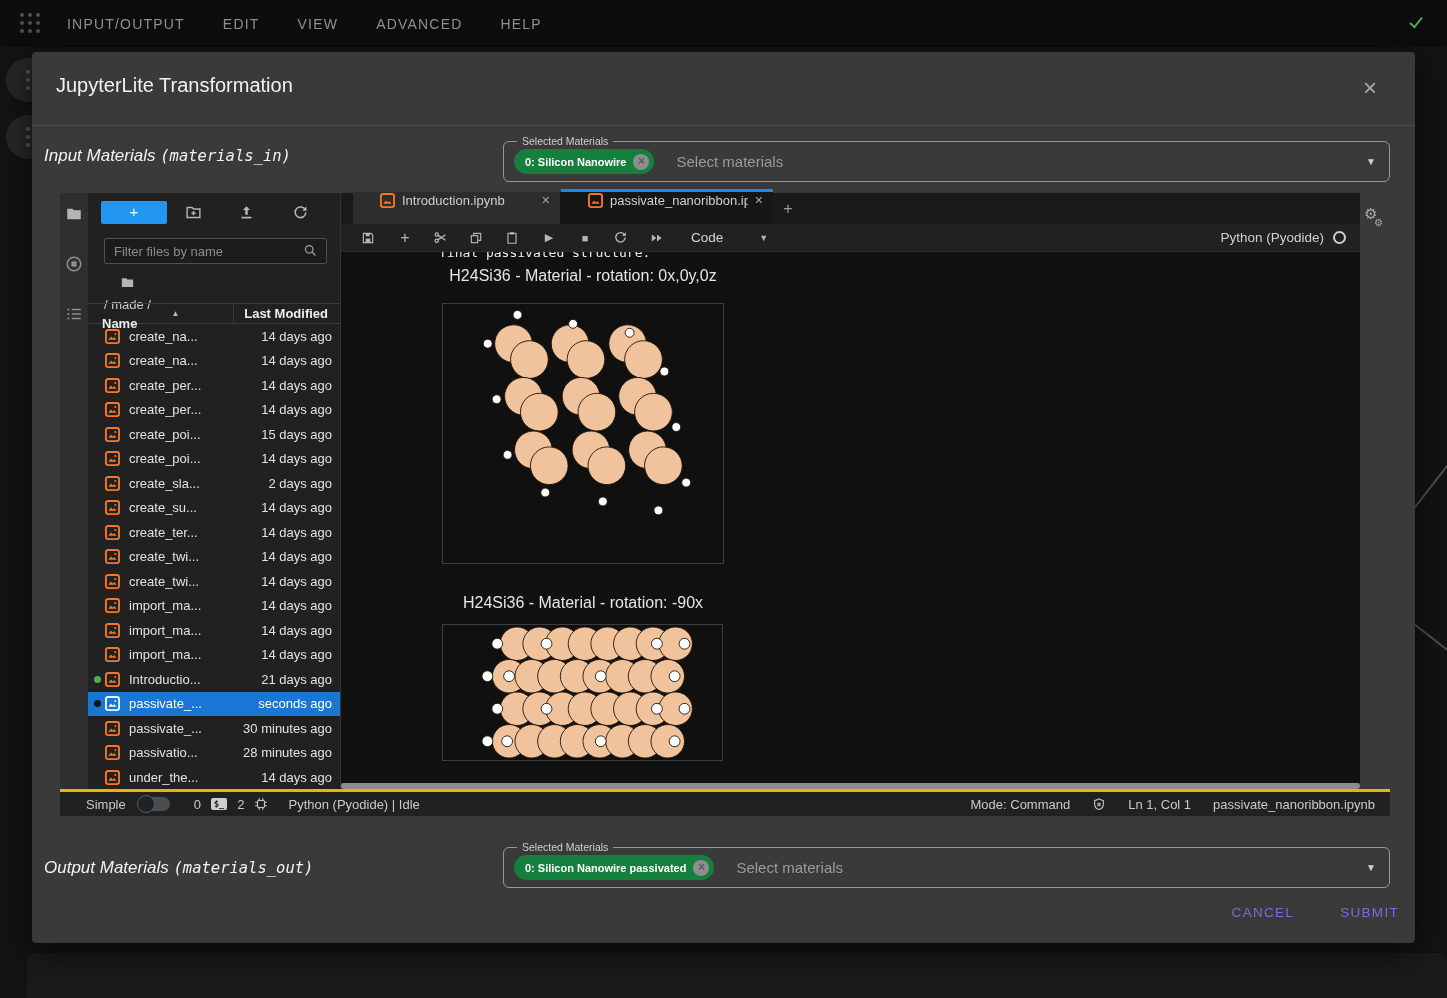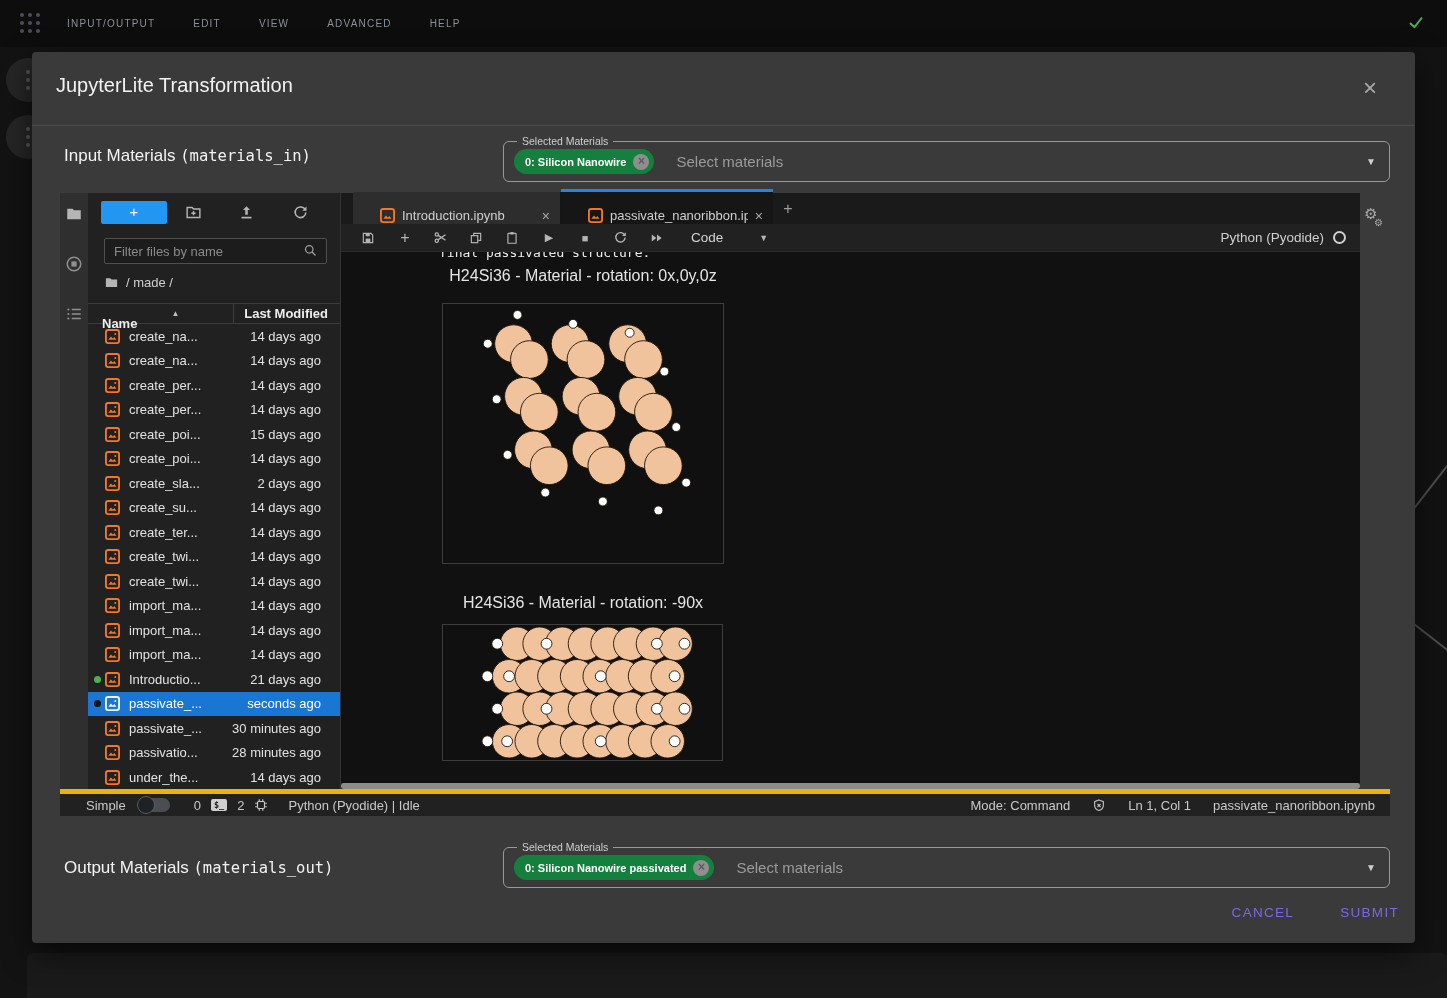--- a/index.html
+++ b/index.html
@@ -4,36 +4,36 @@
 <style>
   * { margin:0; padding:0; box-sizing:border-box; }
   body { background:#000; font-family:"Liberation Sans", sans-serif; }
   .screen { position:relative; width:1447px; height:998px; background:#131313; overflow:hidden; }
 
   
   .topbar { position:absolute; left:0; top:0; width:1447px; height:47px; background:#0d0d0d; display:flex; align-items:center; z-index:1; }
   .app-logo { width:22px; height:22px; margin-left:20px; position:relative; }
   .app-logo i { position:absolute; width:4px; height:4px; border-radius:50%; background:#4a4e55; }
   .topnav { display:flex; gap:38px; margin-left:25px; }
-  .topnav span { color:#8b9096; font-size:10px; letter-spacing:1.2px; cursor:default; }
+  .topnav span { color:#8b9096; font-size:14px; letter-spacing:1.2px; cursor:default; }
   .top-check { position:absolute; right:22px; top:13px; }
 
   
   .bg-circle { position:absolute; width:44px; height:44px; border-radius:50%; background:#262626; z-index:0; }
   .bg-circle i { position:absolute; left:20px; width:4px; height:4px; border-radius:50%; background:#555; }
   .diag-line { position:absolute; width:2px; background:rgba(210,215,220,.3); z-index:0; }
   .bottom-strip { position:absolute; left:27px; right:0; top:953px; height:45px; background:#1a1a1a; border-radius:6px 6px 0 0; z-index:0; }
 
   
   .dialog { position:absolute; left:32px; top:52px; width:1383px; height:891px; background:#3a3a3a; border-radius:4px; box-shadow:0 10px 30px rgba(0,0,0,.6); z-index:2; }
   .dialog-title { position:absolute; left:24px; top:22px; color:#f2f2f2; font-size:20px; }
   .dialog-close { position:absolute; right:38px; top:24px; color:#a8a8a8; font-size:24px; line-height:24px; cursor:pointer; }
   .dlg-divider { position:absolute; left:0; top:73px; width:100%; border-bottom:1px solid #4b4b4b; }
 
-  .io-label { position:absolute; left:32px; color:#f2f2f2; font-size:17px; white-space:nowrap; }
+  .io-label { position:absolute; left:12px; color:#f2f2f2; font-size:17px; white-space:nowrap;font-style:italic; }
   .io-label .mono { font-family:"DejaVu Sans Mono", monospace; font-size:15.5px; }
   .io-label.in { top:94px; }
   .io-label.out { top:806px; }
 
   .mat-field { position:absolute; left:471px; width:887px; height:41px; border:1px solid #989898; border-radius:6px; display:flex; align-items:center; padding:0 34px 0 10px; }
   .mat-field.in { top:89px; } .mat-field.out { top:795px; }
   .mat-field .flabel { position:absolute; top:-7px; left:13px; background:#3a3a3a; padding:0 5px; font-size:10.5px; color:#cfcfcf; }
   .chip { height:25px; border-radius:13px; background:#15803d; color:#fff; font-size:11px; font-weight:bold; display:flex; align-items:center; gap:7px; padding:0 5px 0 11px; white-space:nowrap; }
   .chip .chip-x { width:16px; height:16px; border-radius:50%; background:#8e8e8e; color:#5c5c5c; font-size:12px; line-height:15px; text-align:center; cursor:pointer; }
   .mat-placeholder { color:#9b9b9b; font-size:15px; margin-left:22px; }
@@ -52,43 +52,43 @@
   .activity svg { display:block; }
 
   
   .fbrowser { width:252px; background:#212121; position:relative; font-size:13px; }
   .fb-toolbar { display:flex; align-items:center; height:38px; padding:0 13px; gap:0; }
   .new-launcher { width:66px; height:23px; background:#2196f3; border:none; border-radius:2px; color:#fff; font-size:15px; line-height:20px; cursor:pointer; }
   .fb-ic { flex:1; text-align:center; cursor:pointer; }
   .fb-filter { position:absolute; left:16px; top:45px; width:223px; height:26px; background:#1c1c1c; border:1px solid #4f4f4f; border-radius:2px; color:#ccc; font-size:13px; padding:0 26px 0 9px; font-family:inherit; }
   .fb-filter::placeholder { color:#8a8a8a; }
   .fb-search { position:absolute; right:22px; top:50px; }
-  .fb-crumb { position:absolute; left:16px; top:82px; display:flex; align-items:center; gap:7px; color:#cfcfcf; }
+  .fb-crumb { position:absolute; left:16px; top:82px; display:flex; align-items:center; gap:7px; color:#cfcfcf;flex-direction:column; }
   .fb-head { position:absolute; left:0; top:110px; width:252px; height:21px; display:flex; align-items:center; border-top:1px solid #3c3c3c; border-bottom:1px solid #3c3c3c; color:#ededed; font-weight:bold; }
   .fb-head .hname { padding-left:14px;margin-top:19px; }
   .fb-head .hcaret { font-size:8px; color:#bdbdbd; margin-left:34px; }
   .fb-head .hdate { margin-left:auto; padding:2px 12px 2px 10px; border-left:1px solid #3c3c3c; }
   .file-list { position:absolute; left:0; top:131px; width:252px; height:465px; overflow:hidden; }
   .frow { display:flex; align-items:center; height:24.5px; color:#e2e2e2; cursor:pointer; position:relative; }
   .frow.selected { background:#1976d2; color:#fff; }
   .fdot { position:absolute; left:6px; width:7px; height:7px; border-radius:50%; }
   .fdot.dot-green { background:#4caf50; } .fdot.dot-dark { background:#12161a; }
   .ficon { width:15px; height:15px; margin-left:17px; }
   .ficon svg { width:15px; height:15px; display:block; }
   .ficon .i-bg { fill:none; stroke:#f37726; stroke-width:2; }
   .ficon .i-mtn, .ficon .i-sun { fill:#f37726; }
   .frow.selected .ficon .i-bg { stroke:#eef6ff; }
   .frow.selected .ficon .i-mtn, .frow.selected .ficon .i-sun { fill:#eef6ff; }
   .fname { margin-left:9px; white-space:nowrap; }
-  .fdate { margin-left:auto; padding-right:19px; white-space:nowrap; }
+  .fdate { margin-left:auto; padding-right:8px; white-space:nowrap; }
 
   
   .npanel { width:1020px; background:#111; border-left:1px solid #333; display:flex; flex-direction:column; position:relative; }
   .tabbar { height:31px; background:#1a1a1a; display:flex; align-items:flex-end; padding-left:12px; }
-  .ntab { height:31px; display:flex; align-items:flex-start; gap:7px; padding:16px 10px; color:#cfcfcf; font-size:13px; cursor:pointer; }
+  .ntab { height:31px; display:flex; align-items:flex-end; gap:7px; padding:16px 10px; color:#cfcfcf; font-size:13px; cursor:pointer; }
   .ntab.inactive { background:#2d2d2d; width:208px; border-right:1px solid #151515; }
   .ntab.active { background:#161616; width:212px; border-top:3px solid #1e88e5; }
   .ntab .tlabel { overflow:hidden; white-space:nowrap; max-width:158px; }
   .ntab .tclose { margin-left:auto; color:#aaa; font-size:14px; }
   .tab-plus { width:30px; height:31px; border:none; background:none; color:#9e9e9e; font-size:16px; cursor:pointer; }
   .ntoolbar { height:28px; background:#212121; border-bottom:1px solid #2a2a2a; display:flex; align-items:center; gap:20px; padding:0 14px 0 20px; color:#b5b5b5; }
   .ntoolbar .tico { width:16px; text-align:center; font-size:12px; cursor:pointer; }
   .ntoolbar .glyph { font-size:11px; }
   .cell-type { font-size:13.5px; color:#d5d5d5; margin-left:6px; cursor:pointer; }
   .ct-caret { font-size:9px; color:#b5b5b5; margin-left:16px; cursor:pointer; }
@@ -103,21 +103,21 @@
   .fig-plot.p1 { left:101px; top:51px; }
   .fig-plot.p2 { left:101px; top:372px; }
   .hscroll { position:absolute; left:0; bottom:0; width:100%; height:6px; background:#2a2a2a; }
   .hscroll .thumb { width:100%; height:100%; background:#8c8c8c; border-radius:3px; }
 
   .right-gap { width:30px; background:#3a3a3a; position:relative; }
   .gears { position:absolute; left:4px; top:14px; color:#a8a8a8; font-size:15px; line-height:14px; cursor:pointer; }
   .gears .g2 { position:absolute; left:10px; top:9px; font-size:10px; }
 
   
-  .jstatus { height:27px; background:#212121; border-top:5px solid #eab308; display:flex; align-items:center; color:#c9c9c9; font-size:13px; padding:0 15px 0 26px; }
+  .jstatus { height:27px; background:#212121; border-top:3px solid #eab308; display:flex; align-items:center; color:#c9c9c9; font-size:13px; padding:0 15px 0 26px; }
   .toggle { width:32px; height:14px; background:#4a4d52; border-radius:7px; margin-left:12px; position:relative; cursor:pointer; }
   .toggle .knob { position:absolute; left:-1px; top:-2px; width:18px; height:18px; border-radius:50%; background:#1f2225; border:1px solid #585b60; }
   .st-num { margin-left:24px; }
   .term-badge { margin-left:10px; background:#cfcfcf; color:#1a1a1a; font-family:"DejaVu Sans Mono", monospace; font-size:8.5px; font-weight:bold; padding:2px 3px; border-radius:2px; line-height:1; }
   .st-kico { margin-left:10px; display:flex; }
   .st-kernel { margin-left:20px; }
   .st-right { margin-left:auto; display:flex; align-items:flex-start; gap:22px; }
 
   svg.icon { display:block; }
 </style>

